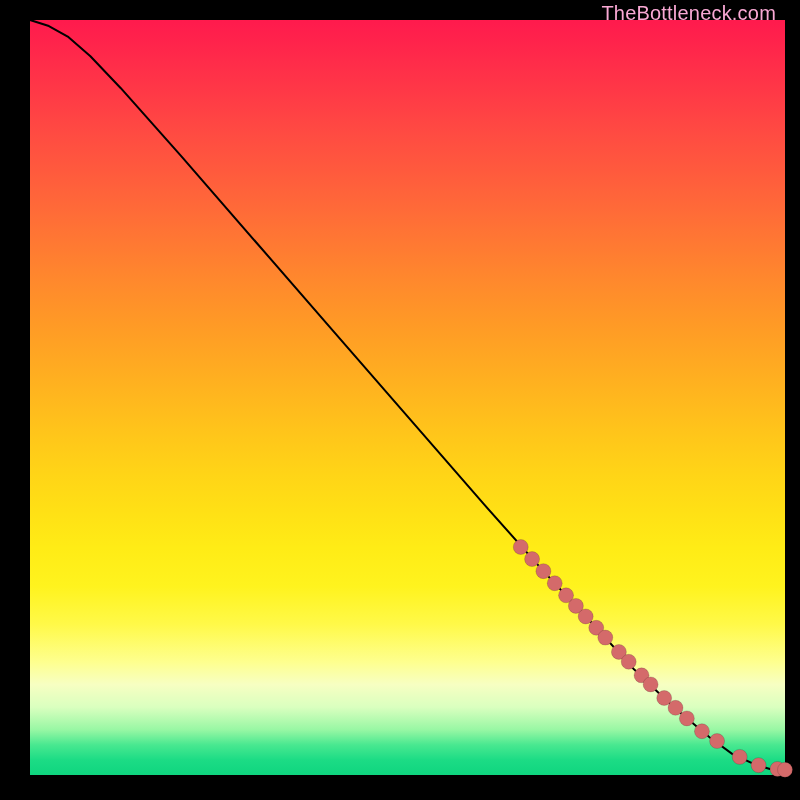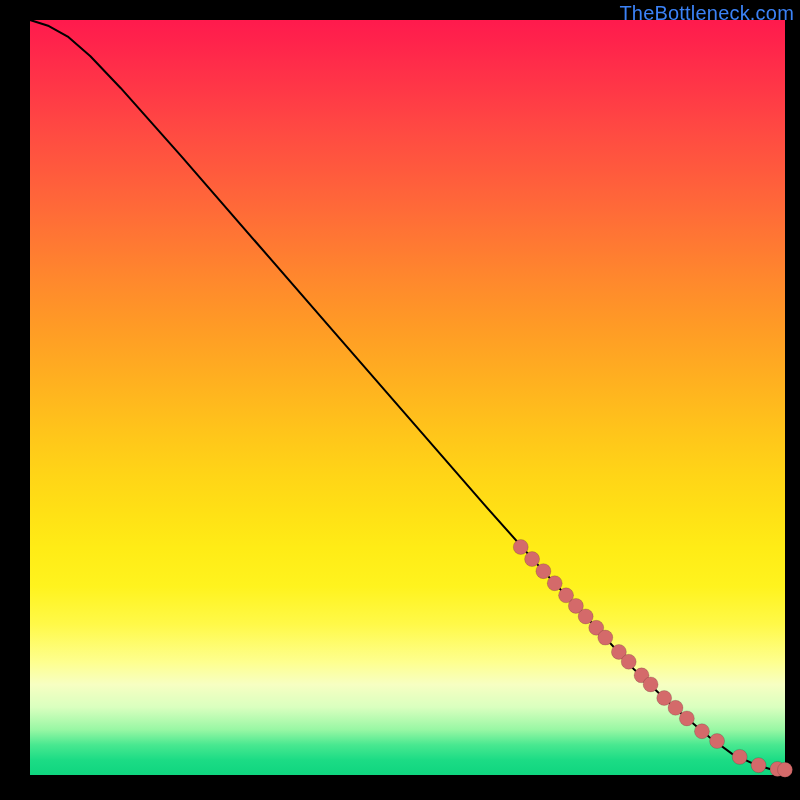--- a/index.html
+++ b/index.html
@@ -48,22 +48,22 @@
       #daffbf 91%,
       #98f7a4 94%,
       #49e890 96%,
       #1cdc85 98%,
       #0fd57f 100%
     );
   }
   .watermark {
     position: absolute;
     top: 2px;
-    right: 6px;
-    color: #3b82f6;
+    right: 24px;
+    color: #f9a8d4;
     font-size: 20px;
     font-weight: 500;
     letter-spacing: 0.2px;
     user-select: none;
   }
   svg.curve {
     position: absolute;
     inset: 0;
     width: 100%;
     height: 100%;

